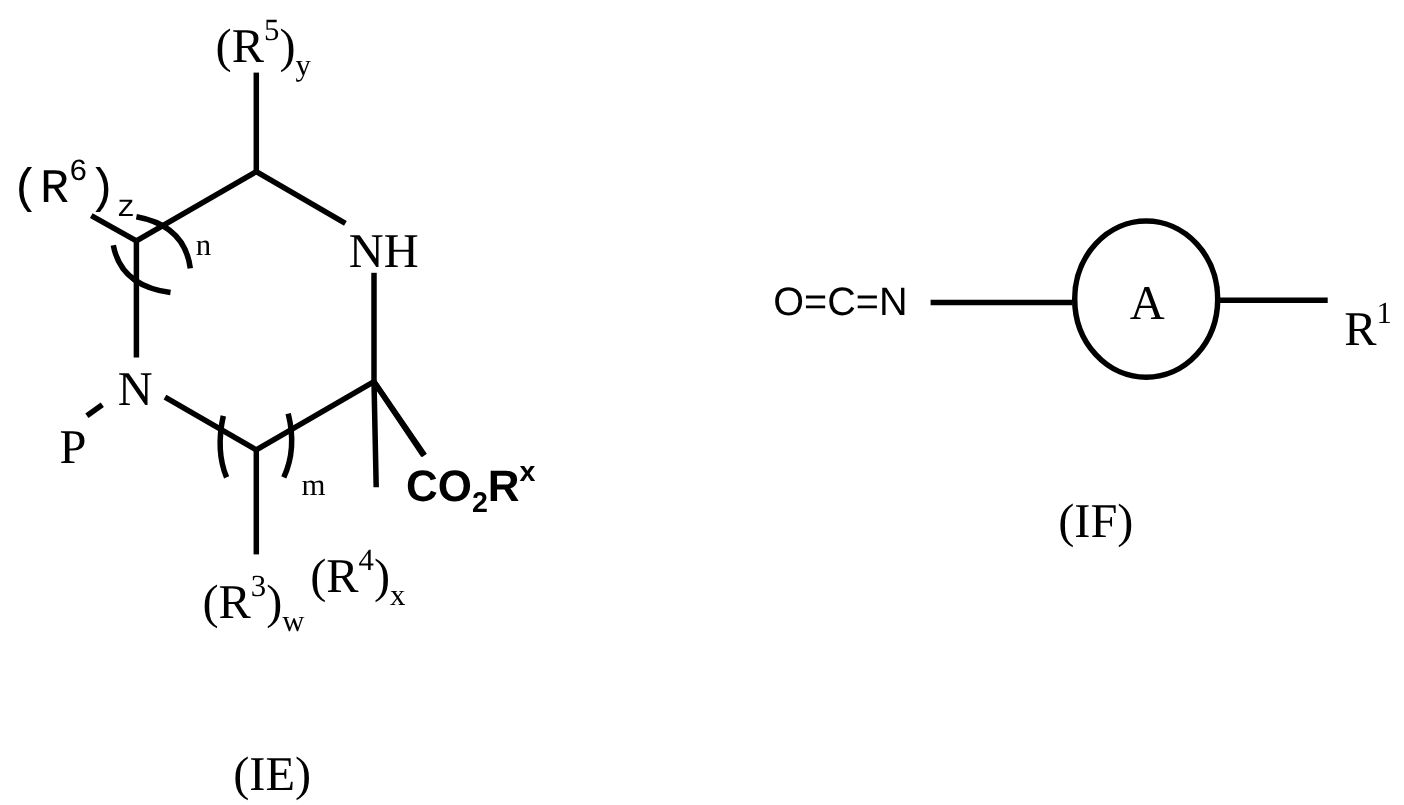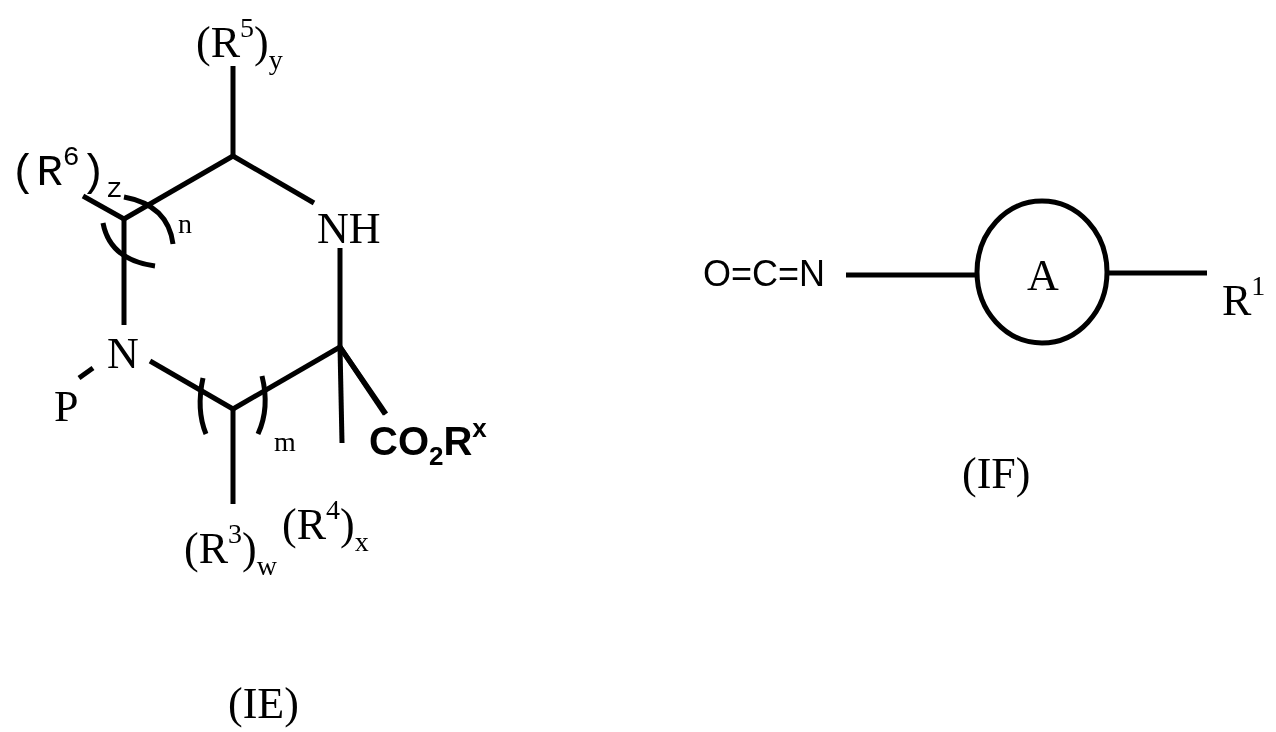--- a/index.html
+++ b/index.html
@@ -69,21 +69,21 @@
 </div>
 
 <div class="lbl big" style="left:282px; top:460px;margin-top:36px;">
   <span>(R</span><span class="sup">4</span><span>)</span><span class="sub">x</span>
 </div>
 
 <div class="lbl big" style="left:184px; top:520px;">
   <span>(R</span><span class="sup">3</span><span>)</span><span class="sub">w</span>
 </div>
 
-<div class="lbl big" style="left:212px; top:682px;margin-left:16px;">(IE)</div>
+<div class="lbl big" style="left:212px; top:682px;">(IE)</div>
 
 <div class="lbl big sans" style="left:703px; top:256px; font-size:36px;">O=C=N</div>
 
 <div class="lbl big" style="left:1027px; top:254px;">A</div>
 
 <div class="lbl big" style="left:1222px; top:272px;">
   <span>R</span><span class="sup">1</span>
 </div>
 
 <div class="lbl big" style="left:962px; top:452px;">(IF)</div>

